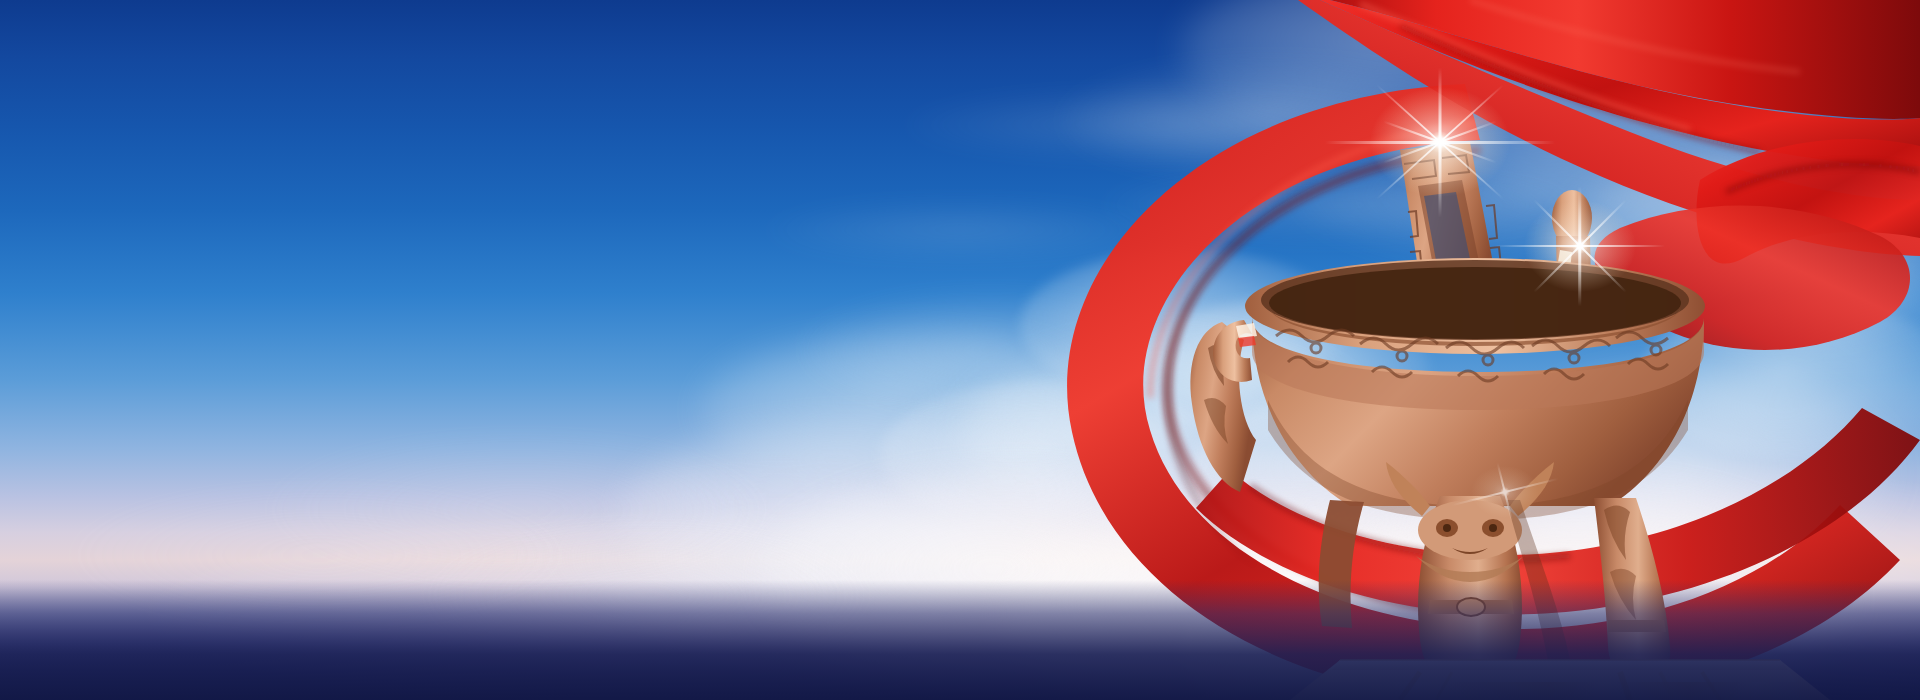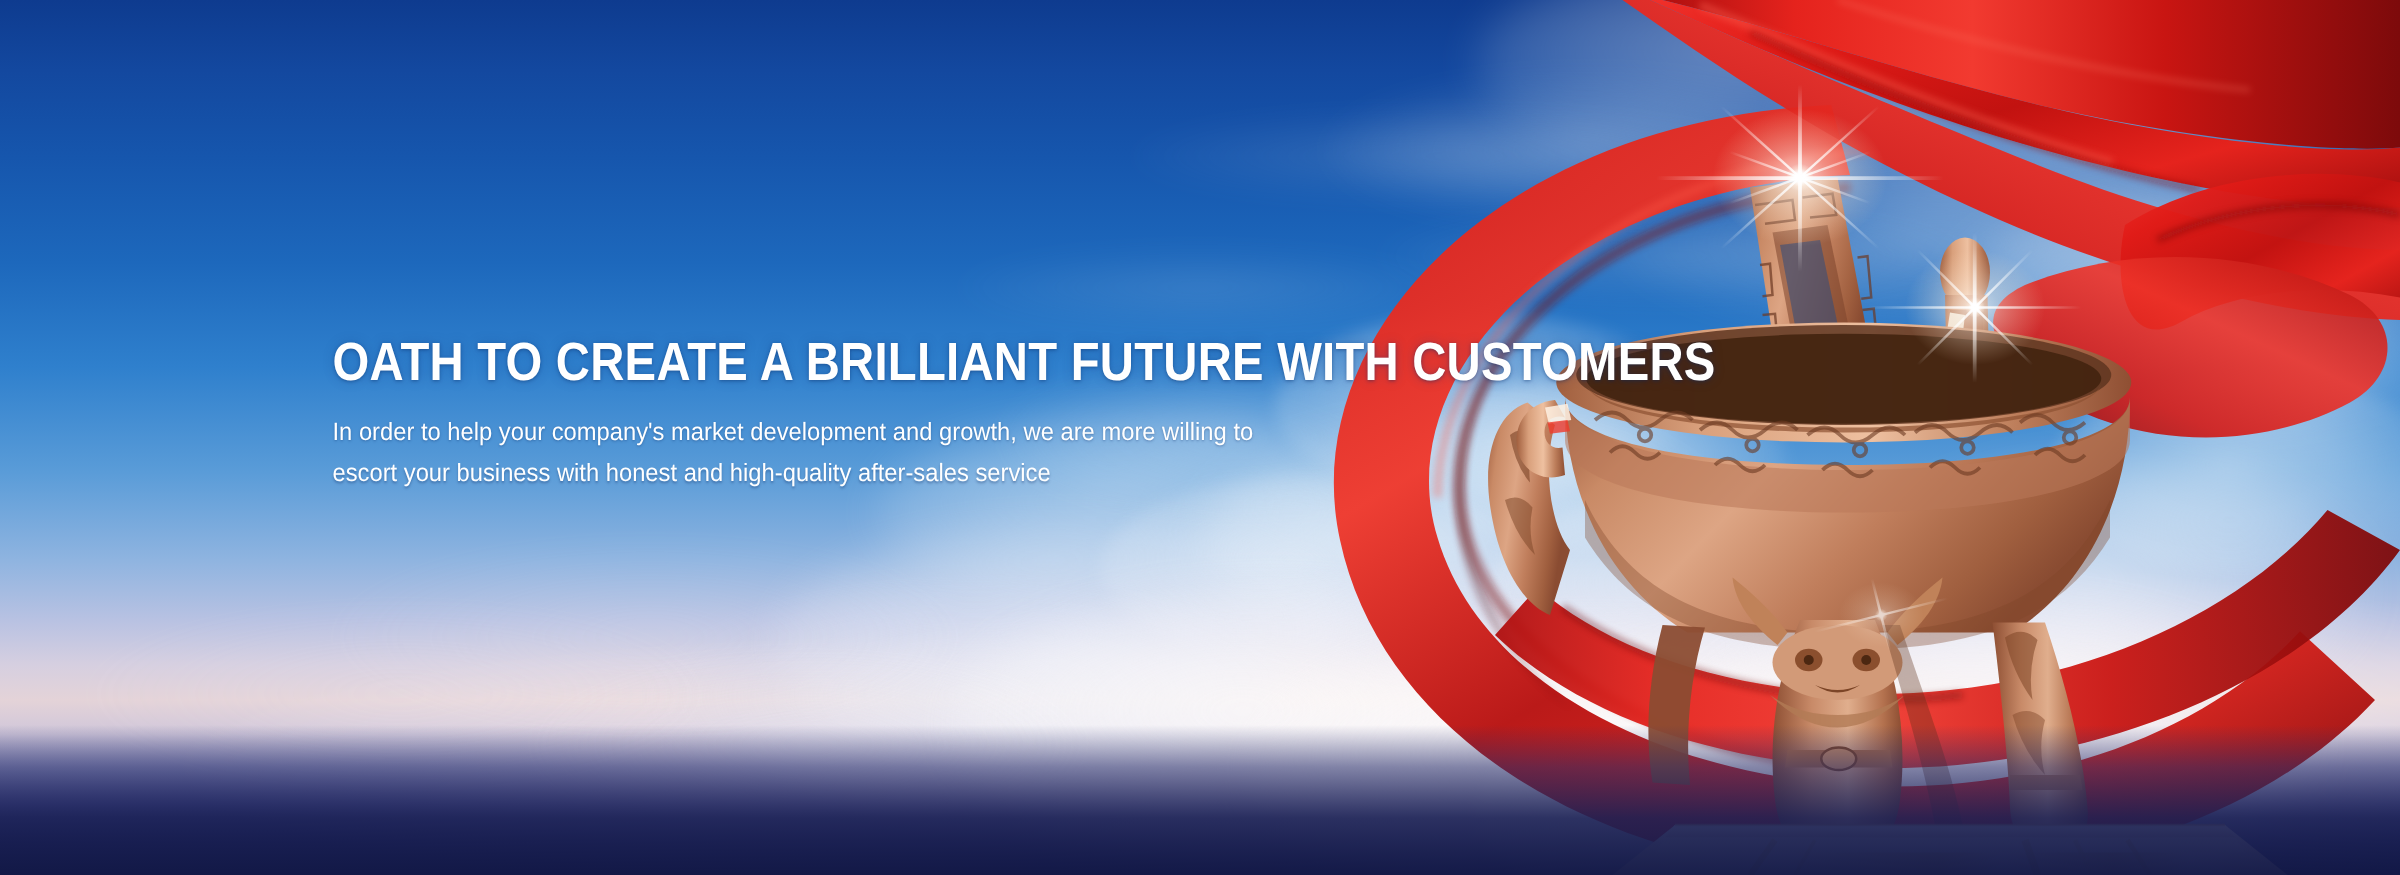--- a/index.html
+++ b/index.html
@@ -463,18 +463,14 @@
   </div>
 
   <div class="spark" style="left:1505px;top:492px;width:0;height:0;opacity:.6">
     <span class="core" style="width:10px;height:10px;margin:-5px 0 0 -5px"></span>
     <i style="width:110px;height:1.5px;margin:-.75px 0 0 -55px;transform:rotate(-14deg)"></i>
     <i style="width:60px;height:1.5px;margin:-.75px 0 0 -30px;transform:rotate(76deg)"></i>
   </div>
 
   <div class="sea-band"></div>
 
-  <div class="copy">
-    <div class="headline">OATH TO CREATE A BRILLIANT FUTURE WITH CUSTOMERS</div>
-    <div class="subcopy">In order to help your company's market development and growth, we are more willing to escort your business with honest and high-quality after-sales service</div>
-  </div>
 
 </div>
 
 </body></html>

